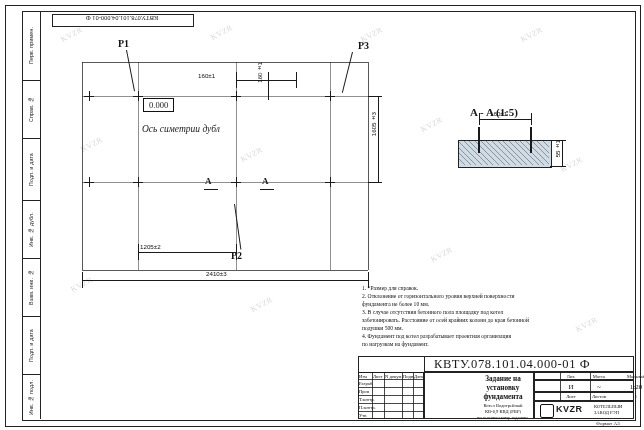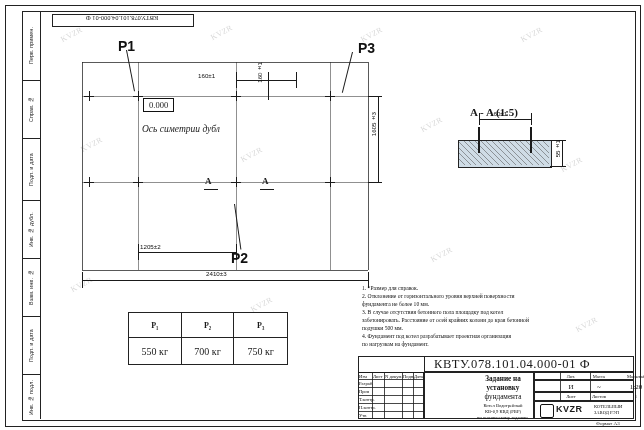--- a/index.html
+++ b/index.html
@@ -10,21 +10,21 @@
   .frameOuter{position:absolute;left:5px;top:5px;width:634px;height:420px;border:1px solid #222;}
   .frameInner{position:absolute;left:22px;top:11px;width:612px;height:408px;border:1.3px solid #222;}
   .lblock{position:absolute;left:22px;top:11px;width:18px;height:408px;border-right:1.3px solid #222;}
   .lcell{position:absolute;left:0;width:18px;border-bottom:1px solid #222;box-sizing:border-box;}
   .vtext{position:absolute;left:0;top:0;width:100%;height:100%;display:flex;align-items:center;justify-content:center;
          writing-mode:vertical-rl;transform:rotate(180deg);font-size:5.2px;letter-spacing:.2px;white-space:nowrap;}
   .wm{position:absolute;font-size:8px;color:#d9d9d9;transform:rotate(-28deg);letter-spacing:.4px;pointer-events:none;
       font-family:"Liberation Serif",serif;}
   .dimtxt{position:absolute;font-size:6.2px;color:#111;white-space:nowrap;}
   .thin{position:absolute;background:#222;}
-  .ptlabel{position:absolute;font-size:14px;font-weight:bold;color:#111;font-family:Liberation Sans, sans-serif;}
+  .ptlabel{position:absolute;font-size:10px;font-weight:bold;color:#111;font-family:Liberation Serif, serif;}
   .note{position:absolute;font-size:5.6px;line-height:8.4px;color:#111;font-family:"Liberation Serif",serif;white-space:pre-line;}
   .titleBoxNum{position:absolute;font-size:12.5px;font-family:"Liberation Serif",serif;letter-spacing:.6px;}
   .tbl{position:absolute;border-collapse:collapse;}
   .tbl td,.tbl th{border:1px solid #222;font-size:8px;text-align:center;font-family:"Liberation Serif",serif;}
   .axisLabel{position:absolute;font-size:9px;font-family:"Liberation Serif",serif;font-weight:bold;}
   .zeroBox{position:absolute;border:1.2px solid #111;padding:1px 5px;font-size:8.5px;font-family:"Liberation Serif",serif;background:#fff;}
   .osText{position:absolute;font-size:9.5px;font-family:"Liberation Serif",serif;font-style:italic;}
   .topLabel{position:absolute;font-size:6.4px;font-family:"Liberation Serif",serif;transform:rotate(180deg);}
   .hatch{position:absolute;background:repeating-linear-gradient(45deg,#555 0 0.6px,transparent 0.6px 4px);}
   
@@ -178,34 +178,20 @@
   <div class="ln" style="left:479px;top:119px;width:52px;height:0.8px;"></div>
   <div class="ln" style="left:479px;top:113px;width:0.8px;height:12px;"></div>
   <div class="ln" style="left:531px;top:113px;width:0.8px;height:12px;"></div>
   <div class="dimtxt" style="left:490px;top:110px;">160±1</div>
 
   <div class="ln" style="left:562px;top:140px;width:0.8px;height:26px;"></div>
   <div class="ln" style="left:550px;top:140px;width:16px;height:0.7px;"></div>
   <div class="ln" style="left:550px;top:166px;width:16px;height:0.7px;"></div>
   <div class="dimtxt" style="left:554px;top:140px;writing-mode:vertical-rl;transform:rotate(180deg);">55±1</div>
 
-  <table class="tbl" style="left:128px;top:312px;width:160px;">
-    <tbody>
-        <tr>
-      <th style="width:53px;height:22px;">P₁</th>
-      <th style="width:53px;height:22px;">P₂</th>
-      <th style="width:54px;height:22px;">P₃</th>
-    </tr>
-    <tr>
-      <td style="height:24px;font-size:10px;">550 кг</td>
-      <td style="height:24px;font-size:10px;">700 кг</td>
-      <td style="height:24px;font-size:10px;">750 кг</td>
-    </tr>
-  </tbody>
-    </table>
 
   <div class="note" style="left:362px;top:284px;">1. *Размер для справок.</div>
   <div class="note" style="left:362px;top:292px;">2. Отклонение от горизонтального уровня верхней поверхности</div>
   <div class="note" style="left:362px;top:300px;">фундамента не более 10 мм.</div>
   <div class="note" style="left:362px;top:308px;">3. В случае отсутствия бетонного пола площадку под котел</div>
   <div class="note" style="left:362px;top:316px;">забетонировать. Расстояние от осей крайних колонн до края бетонной</div>
   <div class="note" style="left:362px;top:324px;">подушки 500 мм.</div>
   <div class="note" style="left:362px;top:332px;">4. Фундамент под котел разрабатывает проектная организация</div>
   <div class="note" style="left:362px;top:340px;">по нагрузкам на фундамент.</div>
 
@@ -234,21 +220,21 @@
 
   <div class="tbtxt" style="left:359px;top:381px;">Разраб.</div>
   <div class="tbtxt" style="left:359px;top:389px;">Пров</div>
   <div class="tbtxt" style="left:359px;top:397px;">Т.контр.</div>
   <div class="tbtxt" style="left:359px;top:405px;">Н.контр.</div>
   <div class="tbtxt" style="left:359px;top:413px;">Утв</div>
 
   <div class="tb" style="left:424px;top:372px;width:110px;height:47px;"></div>
   <div class="tbtxt c" style="left:424px;top:375px;width:110px;font-size:7.2px;font-weight:bold;">Задание на</div>
   <div class="tbtxt c" style="left:424px;top:384px;width:110px;font-size:7.2px;font-weight:bold;">установку</div>
-  <div class="tbtxt c" style="left:424px;top:393px;width:110px;font-size:7.2px;font-weight:normal;">фундамента</div>
+  <div class="tbtxt c" style="left:424px;top:393px;width:110px;font-size:7.2px;font-weight:bold;">фундамента</div>
   <div class="tbtxt c" style="left:424px;top:403px;width:110px;">Котел Водогрейный</div>
   <div class="tbtxt c" style="left:424px;top:409px;width:110px;">КВ-0,9 КВД (РВР)</div>
   <div class="tbtxt c" style="left:424px;top:415px;width:110px;">по техническому заданию.</div>
 
   <div class="tb" style="left:534px;top:372px;width:100px;height:8px;"></div>
   <div class="ln" style="left:560px;top:372px;width:0.6px;height:20px;opacity:.8;"></div>
   <div class="ln" style="left:590px;top:372px;width:0.6px;height:20px;opacity:.8;"></div>
   <div class="tbtxt c" style="left:534px;top:373.5px;width:26px;">Лит.</div>
   <div class="tbtxt c" style="left:560px;top:373.5px;width:30px;">Масса</div>
   <div class="tbtxt c" style="left:590px;top:373.5px;width:44px;">Масштаб</div>

